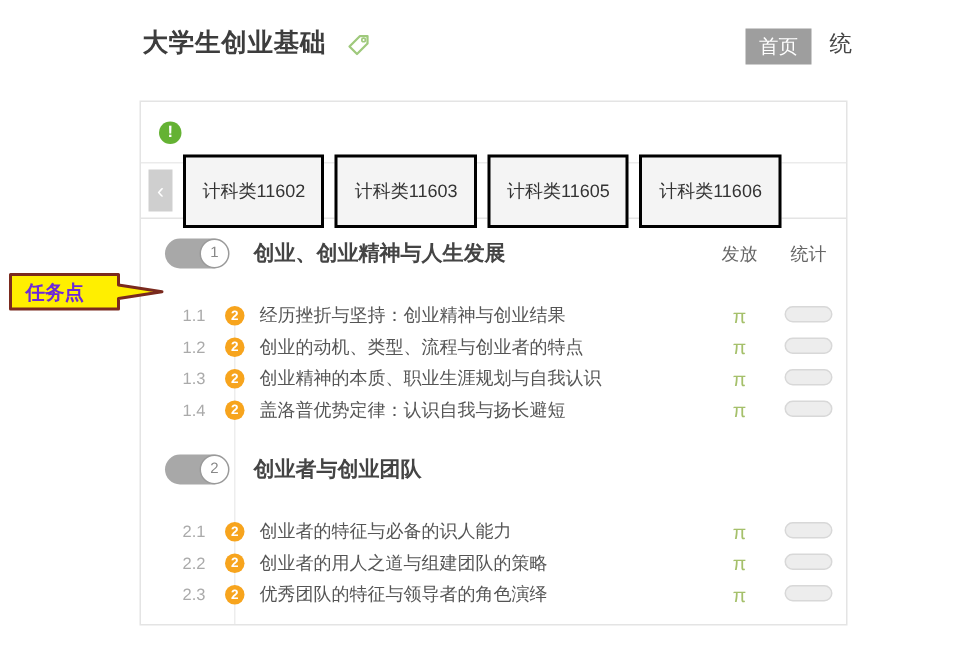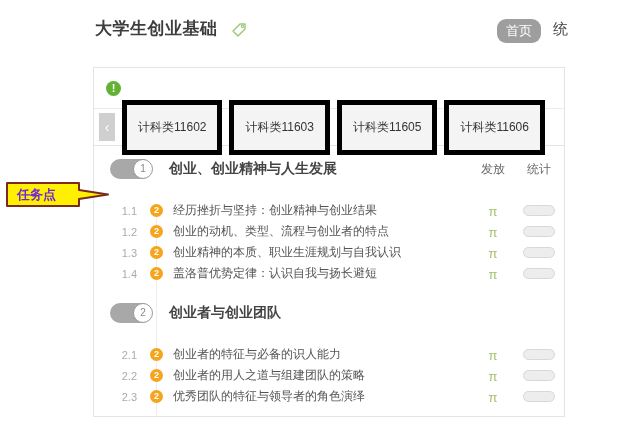--- a/index.html
+++ b/index.html
@@ -5,35 +5,35 @@
   html,body{margin:0;padding:0;background:#fff;}
   body{
     width:635px;height:433px;position:relative;overflow:hidden;
     font-family:"Liberation Sans","DejaVu Sans",sans-serif;color:#444;
     -webkit-font-smoothing:antialiased;
   }
   
   .page-title{position:absolute;left:95px;top:17px;font-size:17px;font-weight:700;color:#3d3d3d;letter-spacing:.5px;}
   .tag-icon{position:absolute;left:231px;top:22px;}
   .btn-home{position:absolute;left:497px;top:19px;background:#9e9e9e;color:#fff;
-    font-size:13px;padding:3px 9px;border-radius:9px;cursor:pointer;}
+    font-size:13px;padding:3px 9px;border-radius:0;cursor:pointer;}
   .nav-stats{position:absolute;left:553px;top:20px;font-size:15px;color:#454545;cursor:pointer;}
   
   .panel{position:absolute;left:93px;top:67px;width:472px;height:350px;box-sizing:border-box;
     border:1px solid #e4e4e4;background:#fff;overflow:hidden;}
   
   .notice{height:40px;display:flex;align-items:center;padding-left:12px;border-bottom:1px solid #ebebeb;}
   .notice-icon{width:15px;height:15px;border-radius:50%;background:#64b233;color:#fff;font-size:11px;
     font-weight:700;text-align:center;line-height:15px;margin-right:7px;flex:0 0 auto;}
   .notice-text{font-size:12px;color:#555;}
   
   .tabsrow{height:36px;display:flex;align-items:center;padding:0 5px;border-bottom:1px solid #e4e4e4;}
   .chev{width:16px;height:28px;background:#cfcfcf;color:#fff;font-size:14px;line-height:28px;
     text-align:center;cursor:pointer;flex:0 0 auto;user-select:none;}
-  .tab{margin-left:7px;background:#f4f4f4;border:5px solid #000000;font-size:12px;color:#333;
+  .tab{margin-left:7px;background:#f4f4f4;border:2px solid #000000;font-size:12px;color:#333;
     padding:14px 11px;cursor:pointer;white-space:nowrap;}
   
   .chapters{position:relative;}
   .timeline{position:absolute;left:62px;top:52px;bottom:0;width:1px;background:#ededed;}
   .sec-row{position:relative;display:flex;align-items:center;height:30px;margin:8px 0 0 0;}
   .sec-row.s2{margin-top:14px;}
   .sec-row.s3{margin-top:6px;}
   .toggle{margin-left:16px;width:42px;height:20px;background:#a8a8a8;border-radius:10px;
     position:relative;flex:0 0 auto;cursor:pointer;}
   .knob{position:absolute;right:-1px;top:-0px;width:18px;height:18px;background:#fff;

